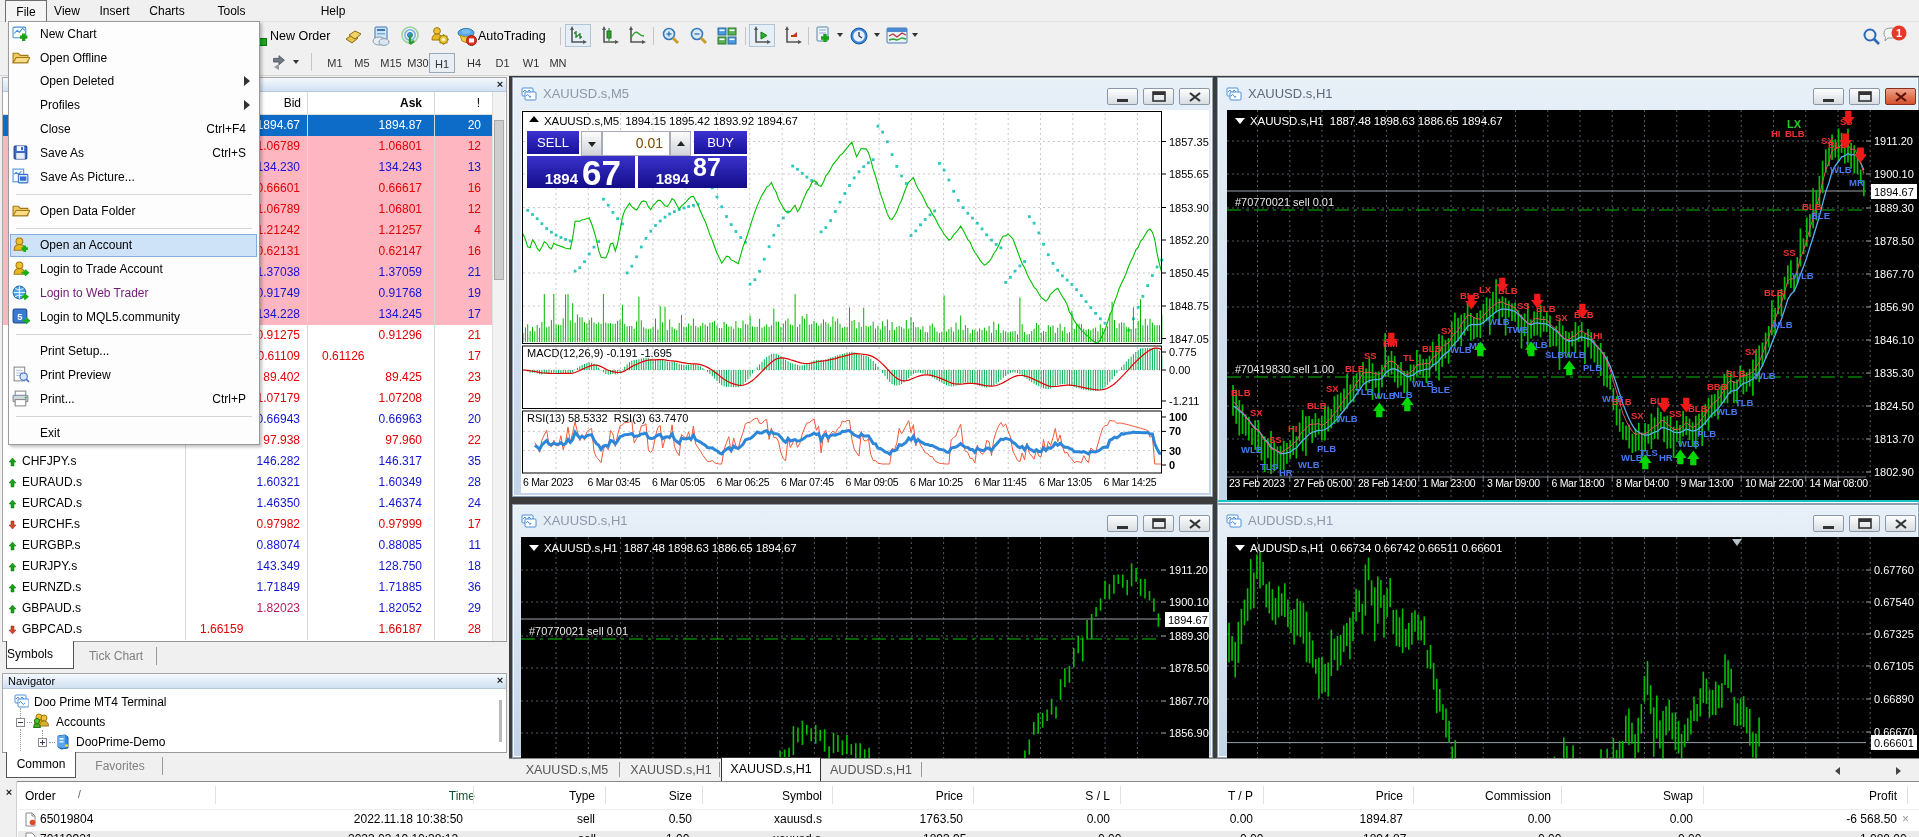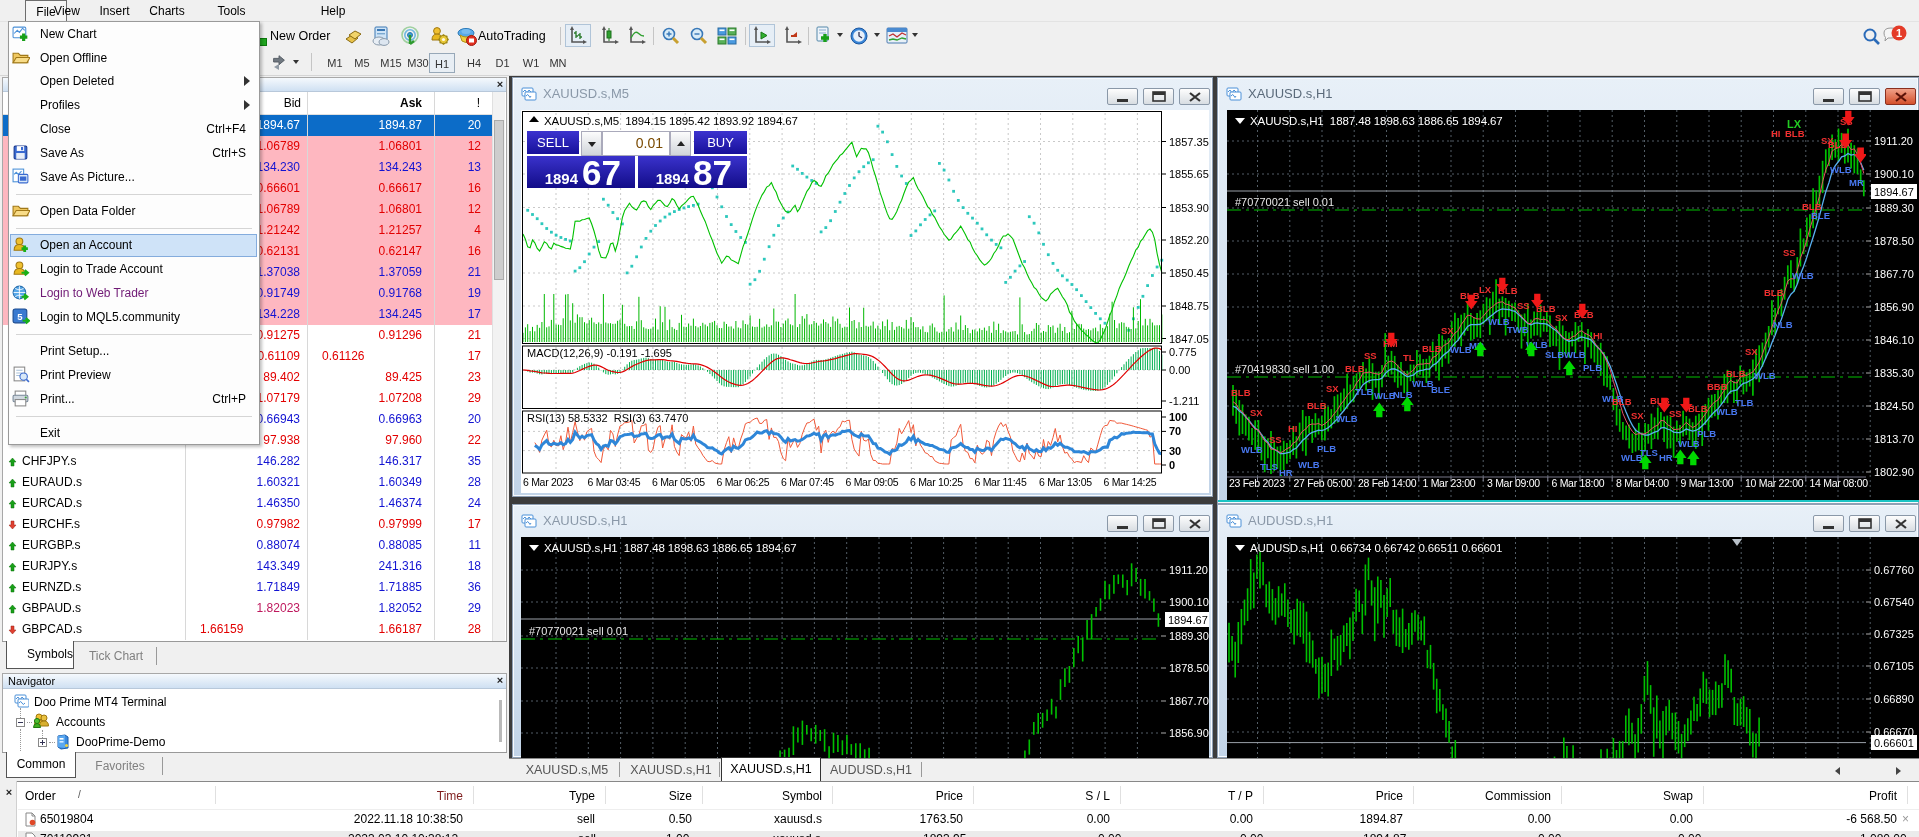--- a/index.html
+++ b/index.html
@@ -3,21 +3,21 @@
 *{margin:0;padding:0;box-sizing:border-box;}
 body{width:1919px;height:837px;overflow:hidden;font-family:"Liberation Sans", sans-serif;background:#f0f0f0;position:relative;font-size:12px;}
 .abs{position:absolute;}
 .tbsep{position:absolute;top:27px;width:1px;height:18px;background:#c5c5c5;}
 .tf{position:absolute;top:53px;height:20px;line-height:20px;font-size:11px;color:#333;text-align:center;}
 .menuitem{position:absolute;height:22px;line-height:22px;color:#000;}
 .mw-num{position:absolute;font-size:12px;}
 </style>
 </head><body>
 <div class="abs" style="left:0;top:0;width:1919px;height:22px;background:#f0f0f0;border-bottom:1px solid #e3e3e3;"></div>
-<div class="menuitem" style="left:5px;top:0;width:42px;text-align:center;background:#f5f5f5;border:1px solid #6d6d6d;border-bottom:none;margin-left:20px;">File</div>
+<div class="menuitem" style="left:5px;top:0;width:42px;text-align:center;background:#f5f5f5;border:1px solid #6d6d6d;border-bottom:none;">File</div>
 <div class="menuitem" style="left:47px;top:0;width:40px;text-align:center;">View</div>
 <div class="menuitem" style="left:91px;top:0;width:47px;text-align:center;">Insert</div>
 <div class="menuitem" style="left:142px;top:0;width:50px;text-align:center;">Charts</div>
 <div class="menuitem" style="left:209px;top:0;width:45px;text-align:center;">Tools</div>
 <div class="menuitem" style="left:248px;top:0;width:60px;text-align:center;margin-top:37px;">Window</div>
 <div class="menuitem" style="left:313px;top:0;width:40px;text-align:center;">Help</div>
 <div class="abs" style="left:0;top:22px;width:1919px;height:27px;background:#f0f0f0;"></div>
 <div class="abs" style="left:262px;top:28px;width:8px;height:14px;background:#f0f0f0;"></div>
 <div class="abs" style="left:259px;top:38px;width:8px;height:8px;background:#1fa51f;border:1px solid #0c7a0c;"></div>
 <div class="abs" style="left:270px;top:28px;height:16px;line-height:16px;font-size:12.5px;color:#000;">New Order</div>
@@ -340,21 +340,21 @@
 <div class="abs" style="left:22px;top:538px;color:#000;">EURGBP.s</div>
 <div class="mw-num" style="left:200px;top:538px;width:100px;text-align:right;color:#1213d2;">0.88074</div>
 <div class="mw-num" style="left:322px;top:538px;width:100px;text-align:right;color:#1213d2;">0.88085</div>
 <div class="mw-num" style="left:411px;top:538px;width:70px;text-align:right;color:#1213d2;">11</div>
 <div class="abs" style="left:3px;top:556px;width:490px;height:21px;background:#fff;"></div>
 <svg class="abs" style="left:8px;top:562px;" width="9" height="10" viewBox="0 0 9 10">
     <path d="M4.5 1 L8 5 L6 5 L6 9 L3 9 L3 5 L1 5 Z" fill="#18a018" stroke="#0c700c" stroke-width="0.5"></path>
   </svg>
 <div class="abs" style="left:22px;top:559px;color:#000;">EURJPY.s</div>
 <div class="mw-num" style="left:200px;top:559px;width:100px;text-align:right;color:#1213d2;">143.349</div>
-<div class="mw-num" style="left:322px;top:559px;width:100px;text-align:right;color:#1213d2;">241.316</div>
+<div class="mw-num" style="left:322px;top:559px;width:100px;text-align:right;color:#1213d2;">128.750</div>
 <div class="mw-num" style="left:411px;top:559px;width:70px;text-align:right;color:#1213d2;">18</div>
 <div class="abs" style="left:3px;top:577px;width:490px;height:21px;background:#fff;"></div>
 <svg class="abs" style="left:8px;top:583px;" width="9" height="10" viewBox="0 0 9 10">
     <path d="M4.5 1 L8 5 L6 5 L6 9 L3 9 L3 5 L1 5 Z" fill="#18a018" stroke="#0c700c" stroke-width="0.5"></path>
   </svg>
 <div class="abs" style="left:22px;top:580px;color:#000;">EURNZD.s</div>
 <div class="mw-num" style="left:200px;top:580px;width:100px;text-align:right;color:#1213d2;">1.71849</div>
 <div class="mw-num" style="left:322px;top:580px;width:100px;text-align:right;color:#1213d2;">1.71885</div>
 <div class="mw-num" style="left:411px;top:580px;width:70px;text-align:right;color:#1213d2;">36</div>
 <div class="abs" style="left:3px;top:598px;width:490px;height:21px;background:#fff;"></div>
@@ -372,21 +372,21 @@
 <div class="abs" style="left:22px;top:622px;color:#000;">GBPCAD.s</div>
 <div class="mw-num" style="left:200px;top:622px;width:100px;color:#e20000;">1.66159</div>
 <div class="mw-num" style="left:322px;top:622px;width:100px;text-align:right;color:#e20000;">1.66187</div>
 <div class="mw-num" style="left:411px;top:622px;width:70px;text-align:right;color:#e20000;">28</div>
 <div class="abs" style="left:185px;top:92px;width:1px;height:548px;background:#d8d8d8;"></div>
 <div class="abs" style="left:307px;top:92px;width:1px;height:548px;background:#d8d8d8;"></div>
 <div class="abs" style="left:434px;top:92px;width:1px;height:548px;background:#d8d8d8;"></div>
 <div class="abs" style="left:492px;top:92px;width:13px;height:549px;background:#f2f2f2;border-left:1px solid #e0e0e0;"></div>
 <div class="abs" style="left:494px;top:120px;width:10px;height:160px;background:#cdcdcd;border:1px solid #aaa;"></div>
 <div class="abs" style="left:2px;top:641px;width:505px;height:31px;background:#f0f0f0;border-top:1px solid #999;"></div>
-<div class="abs" style="left:6px;top:641px;width:68px;height:28px;background:#fff;border:1px solid #555;border-top:none;color:#000;text-align:right;line-height:26px;">Symbols</div>
+<div class="abs" style="left:6px;top:641px;width:68px;height:28px;background:#fff;border:1px solid #555;border-top:none;color:#000;text-align:left;line-height:26px;">Symbols</div>
 <div class="abs" style="left:80px;top:645px;width:72px;height:22px;color:#808080;text-align:center;line-height:22px;">Tick Chart</div>
 <div class="abs" style="left:156px;top:647px;width:1px;height:18px;background:#999;"></div>
 <div class="abs" style="left:2px;top:673px;width:505px;height:106px;border:1px solid #a8a8a8;background:#fff;"></div>
 <div class="abs" style="left:3px;top:674px;width:503px;height:15px;background:linear-gradient(#f5f9fd,#cfe0f2);border-bottom:1px solid #b8c8da;"></div>
 <div class="abs" style="left:8px;top:675px;height:13px;line-height:13px;font-size:11px;color:#000;">Navigator</div>
 <div class="abs" style="left:493px;top:674px;width:14px;height:13px;font-size:11px;font-weight:bold;color:#222;text-align:center;line-height:13px;">×</div>
 <svg class="abs" style="left:13px;top:694px;" width="16" height="14" viewBox="0 0 16 14">
     <rect x="2" y="1" width="11" height="8" rx="1" fill="#fff" stroke="#4a90d8"></rect>
     <path d="M3 5 l2 -2 l2 3 l2 -3 l2 2" stroke="#4a90d8" fill="none"></path>
     <rect x="5" y="5" width="11" height="8" rx="1" fill="#fff" stroke="#4a90d8"></rect>
@@ -1245,21 +1245,21 @@
 <div class="abs" style="left:588px;top:142px;width:0;height:0;border-left:4px solid transparent;border-right:4px solid transparent;border-top:5px solid #222;"></div>
 <div class="abs" style="left:602px;top:131px;width:68px;height:25px;background:#fff;border:1px solid #aab;color:#7a4a00;text-align:right;line-height:23px;font-size:14px;padding-right:6px;">0.01</div>
 <div class="abs" style="left:670px;top:131px;width:21px;height:25px;background:linear-gradient(#fcfcfc,#d0d4da);border:1px solid #aab;"></div>
 <div class="abs" style="left:677px;top:141px;width:0;height:0;border-left:4px solid transparent;border-right:4px solid transparent;border-bottom:5px solid #222;"></div>
 <div class="abs" style="left:694px;top:131px;width:53px;height:25px;background:linear-gradient(#3c33cf,#17109a);border-bottom:2px solid #fff;color:#fff;text-align:center;line-height:23px;font-size:13px;">BUY</div>
 <div class="abs" style="left:527px;top:156px;width:108px;height:32px;background:linear-gradient(#3a32cc,#120c88);"></div>
 <div class="abs" style="left:638px;top:156px;width:109px;height:32px;background:linear-gradient(#3a32cc,#120c88);"></div>
 <div class="abs" style="left:534px;top:170px;width:44px;color:#fff;font-size:15px;font-weight:bold;text-align:right;">1894</div>
 <div class="abs" style="left:582px;top:153px;width:50px;color:#fff;font-size:35px;font-weight:bold;">67</div>
 <div class="abs" style="left:645px;top:170px;width:44px;color:#fff;font-size:15px;font-weight:bold;text-align:right;">1894</div>
-<div class="abs" style="left:693px;top:153px;width:50px;color:#fff;font-size:35px;font-weight:bold;">87</div>
+<div class="abs" style="left:693px;top:153px;width:50px;color:#fff;font-size:25px;font-weight:bold;">87</div>
 <div class="abs" style="left:1217px;top:77px;width:702px;height:427px;background:linear-gradient(#e8f0f8,#c2d4e8);border:1px solid #8fa0b5;box-shadow:inset 0 0 0 1px #f8fbfe;"></div>
 <svg class="abs" style="left:1226px;top:87px;" width="17" height="15" viewBox="0 0 17 15">
     <rect x="1" y="1" width="11" height="8" rx="1" fill="#fff" stroke="#4a90d8"></rect>
     <path d="M2 5 l2 -2 l2 3 l2 -3 l2 2" stroke="#4a90d8" fill="none"></path>
     <rect x="4" y="5" width="11" height="8" rx="1" fill="#fff" stroke="#4a90d8"></rect>
     <path d="M5 9 q2 -3 3 0 q1 3 2 0" stroke="#4a90d8" fill="none"></path>
   </svg>
 <div class="abs" style="left:1248px;top:86px;font-size:13px;color:#5a6a7a;">XAUUSD.s,H1</div>
 <div class="abs" style="left:1813px;top:88px;width:31px;height:17px;border-radius:2px;background:linear-gradient(#fdfdfd,#d8dde2);border:1px solid #8a98a8;"></div>
 <svg class="abs" style="left:1815px;top:88px;" width="27" height="17" viewBox="0 0 27 17">
@@ -2002,21 +2002,21 @@
 <svg class="abs" style="left:1830px;top:765px;" width="76" height="12" viewBox="0 0 76 12">
     <path d="M10 2 L5 6 L10 10 Z" fill="#444"></path>
     <path d="M66 2 L71 6 L66 10 Z" fill="#444"></path>
   </svg>
 <div class="abs" style="left:0;top:781px;width:1919px;height:56px;background:#fff;border-top:1px solid #888;"></div>
 <div class="abs" style="left:0;top:781px;width:17px;height:56px;background:#f0f0f0;border-right:1px solid #d0d0d0;"></div>
 <div class="abs" style="left:3px;top:786px;width:12px;height:12px;font-size:11px;font-weight:bold;color:#222;text-align:center;line-height:12px;">×</div>
 <div class="abs" style="left:18px;top:783px;width:1901px;height:25px;background:#fff;"></div>
 <div class="abs" style="left:25px;top:789px;width:180px;text-align:left;color:#000;">Order</div>
 <div class="abs" style="left:215px;top:786px;width:1px;height:18px;background:#e0e0e0;"></div>
-<div class="abs" style="left:205px;top:789px;width:258px;text-align:right;color:#7f1d1d;">Time</div>
+<div class="abs" style="left:217px;top:789px;width:258px;text-align:right;color:#14532d;">Time</div>
 <div class="abs" style="left:473px;top:786px;width:1px;height:18px;background:#e0e0e0;"></div>
 <div class="abs" style="left:510px;top:789px;width:85px;text-align:right;color:#000;">Type</div>
 <div class="abs" style="left:605px;top:786px;width:1px;height:18px;background:#e0e0e0;"></div>
 <div class="abs" style="left:600px;top:789px;width:92px;text-align:right;color:#000;">Size</div>
 <div class="abs" style="left:702px;top:786px;width:1px;height:18px;background:#e0e0e0;"></div>
 <div class="abs" style="left:700px;top:789px;width:122px;text-align:right;color:#000;">Symbol</div>
 <div class="abs" style="left:832px;top:786px;width:1px;height:18px;background:#e0e0e0;"></div>
 <div class="abs" style="left:830px;top:789px;width:133px;text-align:right;color:#000;">Price</div>
 <div class="abs" style="left:973px;top:786px;width:1px;height:18px;background:#e0e0e0;"></div>
 <div class="abs" style="left:970px;top:789px;width:140px;text-align:right;color:#000;">S / L</div>

